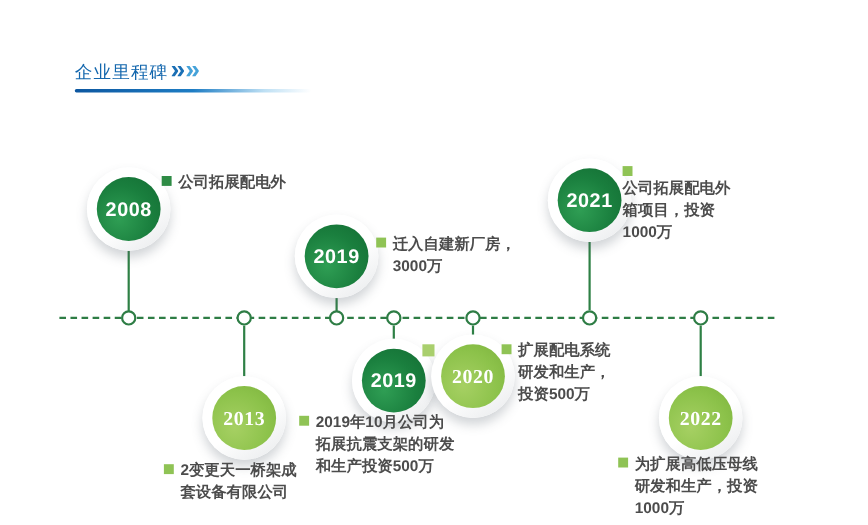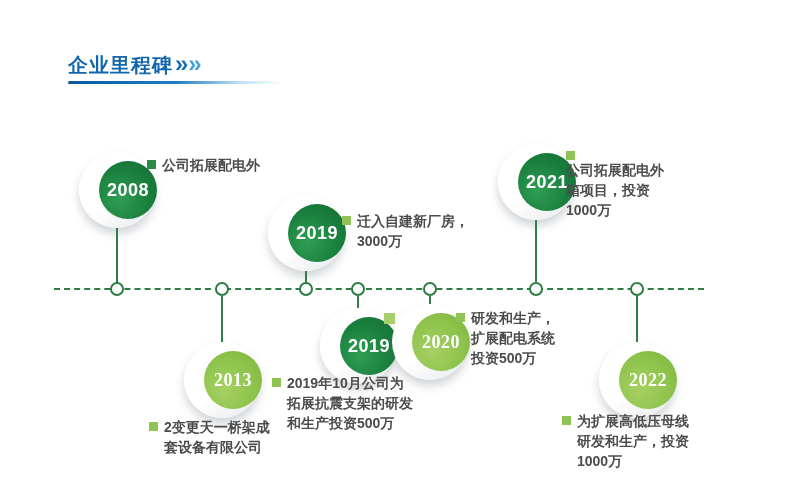--- a/index.html
+++ b/index.html
@@ -3,21 +3,21 @@
 <meta charset="utf-8">
 <style>
   html,body{margin:0;padding:0;background:#fff;}
   .canvas{
     position:relative;width:789px;height:477px;background:#ffffff;overflow:hidden;
     font-family:"Liberation Sans","DejaVu Sans",sans-serif;
   }
   
   .title-wrap{position:absolute;left:68px;top:50px;}
   .title-text{
-    font-size:20px;font-weight:bold;color:#1266ad;letter-spacing:1px;display:inline-block;
+    font-size:16px;font-weight:normal;color:#1266ad;letter-spacing:1px;display:inline-block;
   }
   .arrow1{font-size:24px;font-weight:bold;color:#1a6fb5;margin-left:2px;}
   .arrow2{font-size:24px;font-weight:bold;color:#45a2d9;}
   .title-underline{
     position:absolute;left:68px;top:81px;width:215px;height:3px;border-radius:2px;
     background:linear-gradient(to right,#0d57a0 0%,#1e7dc4 50%,rgba(110,185,230,.45) 80%,rgba(255,255,255,0) 100%);
   }
   
   .axis{position:absolute;left:54px;top:288px;width:650px;height:0;border-top:2px dashed #2e7d45;}
   .node{
@@ -25,21 +25,21 @@
     background:#fff;border:2px solid #2e7d45;box-sizing:border-box;top:282px;
   }
   .connector{position:absolute;width:2px;background:#2e8045;}
   
   .ring{
     position:absolute;width:76px;height:76px;border-radius:50%;
     background:linear-gradient(145deg,#ffffff 55%,#e7e9eb 100%);
     box-shadow:0 6px 10px rgba(90,100,110,.28);
   }
   .disc{
-    position:absolute;left:20px;top:9px;width:58px;height:58px;border-radius:50%;
+    position:absolute;left:9px;top:9px;width:58px;height:58px;border-radius:50%;
     display:flex;align-items:center;justify-content:center;
   }
   .disc.dark{background:radial-gradient(circle at 35% 65%,#2f9e54 0%,#1a7f3e 55%,#136c33 100%);}
   .disc.light{background:radial-gradient(circle at 35% 65%,#a6d063 0%,#8cc24a 60%,#7cb23c 100%);font-family:Liberation Serif, serif;}
   .year{color:#ffffff;font-size:18px;font-weight:bold;letter-spacing:.5px;}
   
   .note{position:absolute;display:flex;align-items:flex-start;}
   .bullet{width:9px;height:9px;margin:5px 6px 0 0;flex:0 0 auto;}
   .bullet.dark{background:#2e8b45;}
   .bullet.light{background:#8fc355;}
@@ -149,22 +149,22 @@
     <div class="note-lines">
       <div>2019年10月公司为</div>
       <div>拓展抗震支架的研发</div>
       <div>和生产投资500万</div>
     </div>
   </div>
 
   <div class="note" style="left:456px;top:308px;">
     <span class="bullet light"></span>
     <div class="note-lines">
+      <div>扩展配电系统</div>
       <div>研发和生产，</div>
-      <div>扩展配电系统</div>
       <div>投资500万</div>
     </div>
   </div>
 
   <div class="note" style="left:562px;top:411px;">
     <span class="bullet light"></span>
     <div class="note-lines">
       <div>为扩展高低压母线</div>
       <div>研发和生产，投资</div>
       <div>1000万</div>

